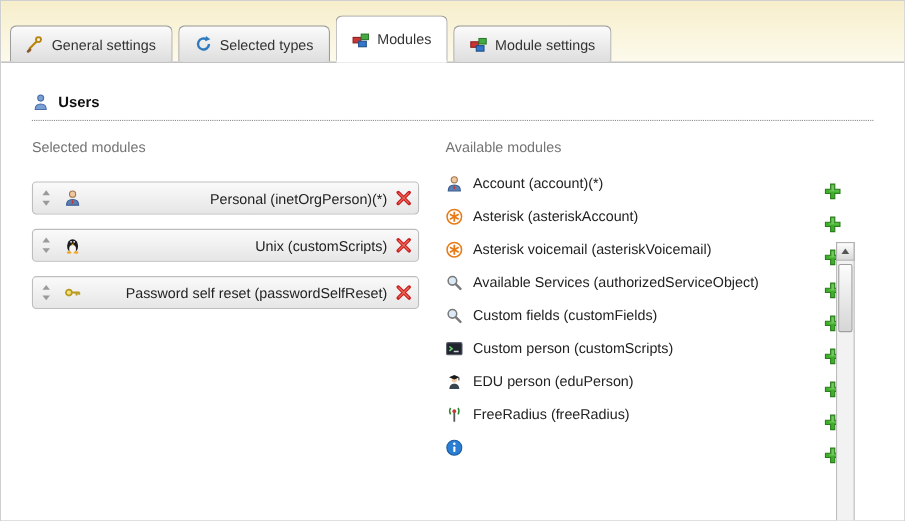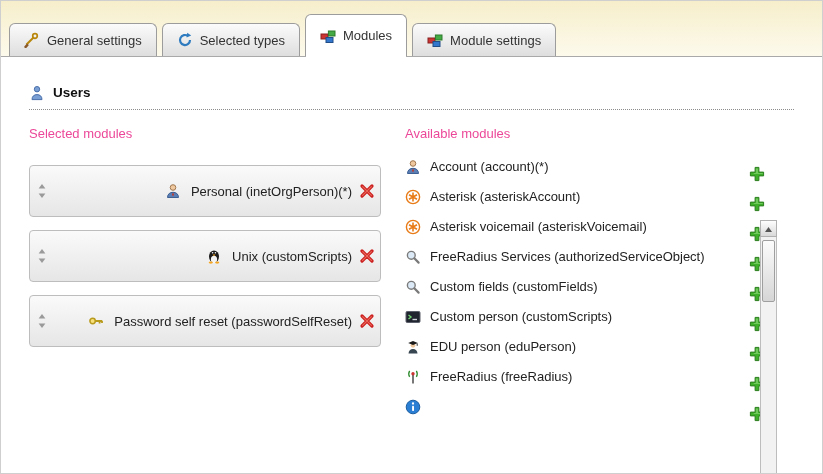--- a/index.html
+++ b/index.html
@@ -40,28 +40,28 @@
   }
   .content { padding: 28px 28px 0 28px; }
   .section-heading {
     display: flex; align-items: flex-start; gap: 8px;
     font-weight: bold; font-size: 13.5px; color: #101010;
     border-bottom: 1px dotted #8c8c8c; padding-bottom: 8px;
   }
   .columns { display: flex; margin-top: 16px; }
   .col-left { width: 352px; }
   .col-right { margin-left: 24px; width: 360px; }
-  .col-heading { font-size: 13px; color: #ec4899; }
+  .col-heading { font-size: 13px; color: #737373; }
   .col-left .col-heading { margin-bottom: 24px; }
   .col-right .col-heading { margin-bottom: 18px; }
   .sel-item {
-    position: relative; height: 52px; margin-bottom: 13px;
+    position: relative; height: 30px; margin-bottom: 13px;
     border: 1px solid #bdbdbd; border-radius: 4px;
     background: linear-gradient(#fafafa, #e6e6e6);
-    display: flex; align-items: center; justify-content: flex-end;
+    display: flex; align-items: center; justify-content: space-between;
     gap: 10px; padding: 0 28px;
   }
   .sel-item .drag { position: absolute; left: 7px; top: 50%; transform: translateY(-50%); cursor: grab; }
   .sel-item .del  { position: absolute; right: 5px; top: 50%; transform: translateY(-50%); cursor: pointer; }
   .sel-label { font-size: 13px; color: #222; white-space: nowrap; }
   .avail-row { position: relative; height: 30px; display: flex; align-items: flex-start; gap: 9px; padding-right: 30px; }
   .avail-row .add { position: absolute; right: 0; top: 50%; transform: translateY(-50%); cursor: pointer; }
   .avail-label { font-size: 13px; color: #222; white-space: nowrap; }
   .icon { display: inline-flex; width: 16px; height: 16px; flex: 0 0 auto; }
   .icon svg { width: 16px; height: 16px; display: block; }
@@ -267,21 +267,21 @@
                 </svg>
               </span>
             </div>
             <div class="avail-row">
               <span class="icon">
                 <svg viewBox="0 0 16 16">
                   <circle cx="6.3" cy="6.3" r="3.9" fill="#dceaf7" stroke="#7a7a7a" stroke-width="1.4"></circle>
                   <path d="M9.3 9.3 L13.6 13.6" stroke="#7a7a7a" stroke-width="2.2" stroke-linecap="round"></path>
                 </svg>
               </span>
-              <span class="avail-label">FreeRadius Services (authorizedServiceObject)</span>
+              <span class="avail-label">Available Services (authorizedServiceObject)</span>
               <span class="icon add">
                 <svg viewBox="0 0 16 16">
                   <path d="M6.1 1.4 h3.8 v4.7 h4.7 v3.8 h-4.7 v4.7 h-3.8 v-4.7 h-4.7 v-3.8 h4.7 z" fill="#3fae2a" stroke="#2c7d1e"></path>
                   <path d="M6.9 2.4 h2.2 v4.7 h4.6 v1 h-9 v-1 h2.2 z" fill="#7ed06a" opacity="0.8"></path>
                 </svg>
               </span>
             </div>
             <div class="avail-row">
               <span class="icon">
                 <svg viewBox="0 0 16 16">

